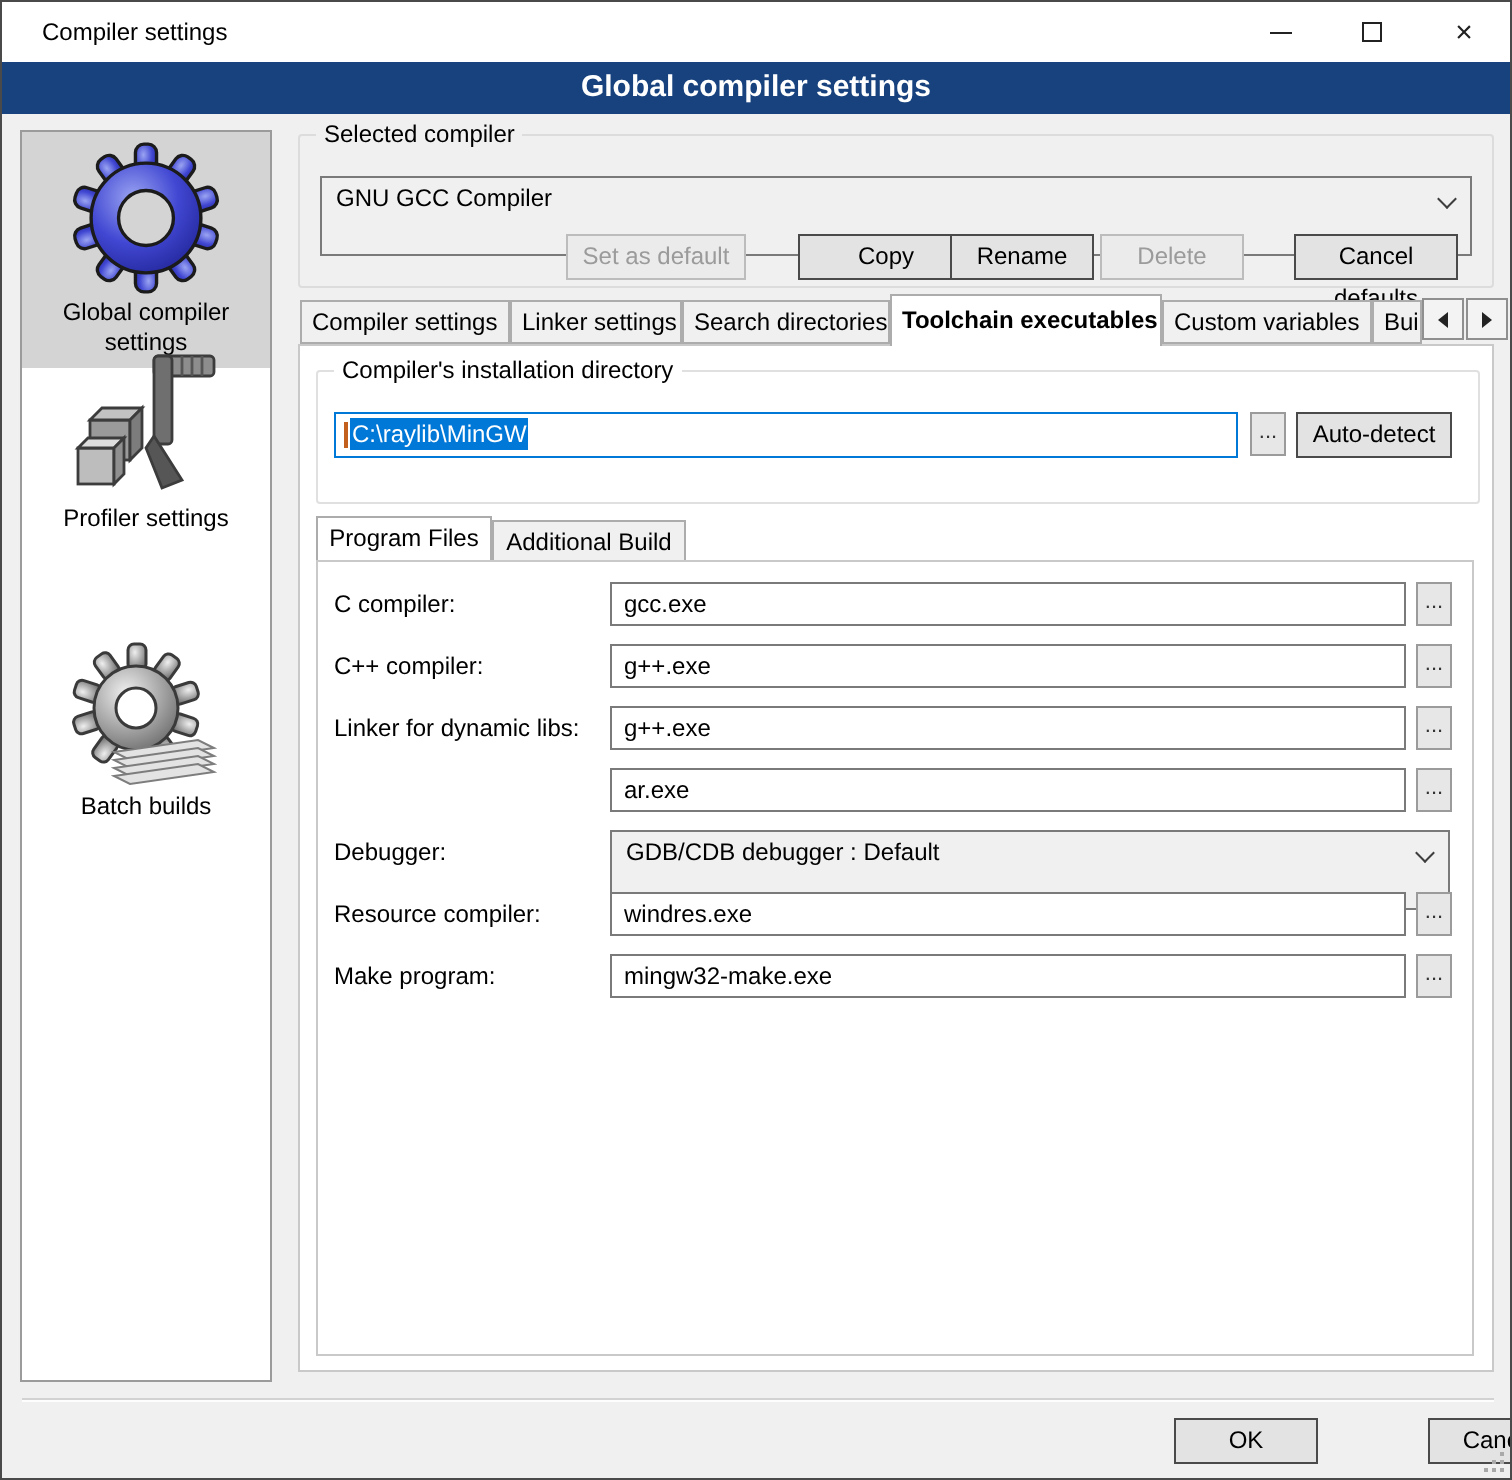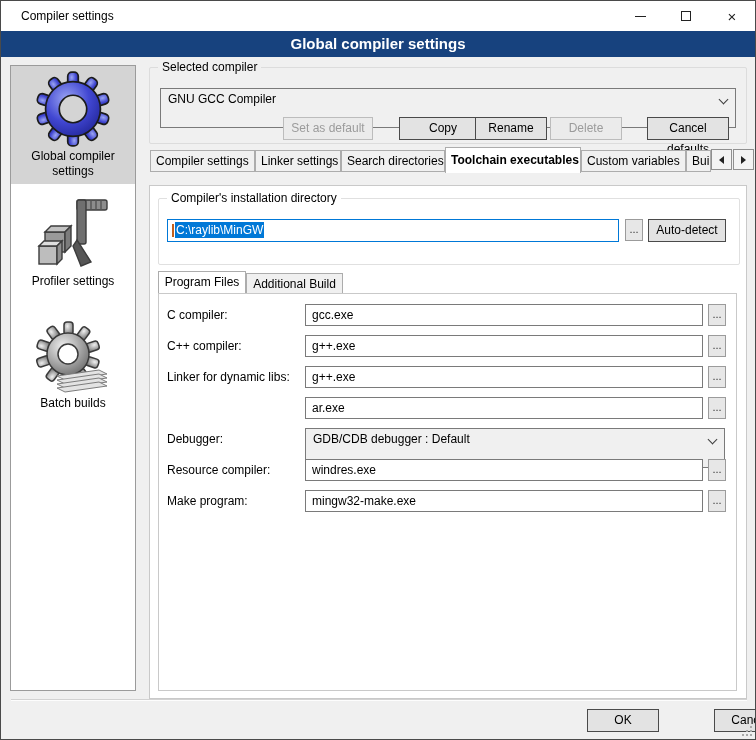--- a/index.html
+++ b/index.html
@@ -48,21 +48,21 @@
   
   .tab{position:absolute;top:149px;height:22px;background:#f0f0f0;border:1px solid #acacac;
        font-size:12px;line-height:20px;padding:0 5px;white-space:nowrap;overflow:hidden;cursor:default;z-index:2;}
   .tab.active{top:146px;height:26px;background:#fff;border-bottom:none;line-height:24px;z-index:4;}
   .tabscroll{position:absolute;top:148px;width:21px;height:21px;background:#f3f3f3;border:1px solid #8f8f8f;
              display:flex;align-items:center;justify-content:center;z-index:5;cursor:default;}
   .tri-l{width:0;height:0;border-top:4px solid transparent;border-bottom:4px solid transparent;border-right:5px solid #222;}
   .tri-r{width:0;height:0;border-top:4px solid transparent;border-bottom:4px solid transparent;border-left:5px solid #222;}
 
   
-  .page{position:absolute;left:148px;top:171px;width:598px;height:514px;background:#fff;border:1px solid #c9c9c9;z-index:3;margin-top:13px;}
+  .page{position:absolute;left:148px;top:171px;width:598px;height:514px;background:#fff;border:1px solid #c9c9c9;z-index:3;}
 
   
   .dirinput{position:absolute;left:8px;top:20px;width:452px;height:23px;border:1px solid #0078d7;background:#fff;
             font-size:12px;line-height:21px;padding:0 4px;white-space:nowrap;overflow:hidden;}
   .selhl{background:#0078d7;color:#fff;padding:1px 1px;}
   .caret{display:inline-block;width:2px;height:13px;background:#c4601d;vertical-align:middle;margin-right:1px;}
   .note{position:absolute;left:8px;top:43px;width:574px;font-size:12px;color:#a00000;
         white-space:nowrap;overflow:hidden;}
 
   
@@ -121,21 +121,21 @@
             <rect x="31" y="1" width="10" height="16" rx="4" transform="rotate(288 36 36)"></rect>
             <rect x="31" y="1" width="10" height="16" rx="4" transform="rotate(324 36 36)"></rect>
           </g>
           <circle cx="36" cy="36" r="26"></circle>
           <circle cx="36" cy="36" r="13" fill="#d4d4d4"></circle>
         </g>
       </svg>
       <div class="side-label">Global compiler settings</div>
     </div>
 
-    <div class="side-item" style="top:128px;height:104px;">
+    <div class="side-item" style="top:106px;height:104px;">
       <svg class="side-icon" width="80" height="78" viewBox="0 0 80 78" style="margin-top:2px;">
         <g stroke="#3c3c3c" stroke-width="1.4">
           <rect x="44" y="4" width="30" height="10" rx="2" fill="#8d8d8d"></rect>
           <line x1="58" y1="4" x2="58" y2="14" stroke="#555"></line>
             <line x1="63" y1="4" x2="63" y2="14" stroke="#555"></line>
             <line x1="68" y1="4" x2="68" y2="14" stroke="#555"></line>
           <rect x="44" y="4" width="9" height="44" rx="2" fill="#6f6f6f"></rect>
           <polygon points="44,44 58,66 48,70 40,50" fill="#565656"></polygon>
           <rect x="12" y="36" width="20" height="20" fill="#9a9a9a"></rect>
           <polygon points="12,36 18,30 38,30 32,36" fill="#c2c2c2"></polygon>

